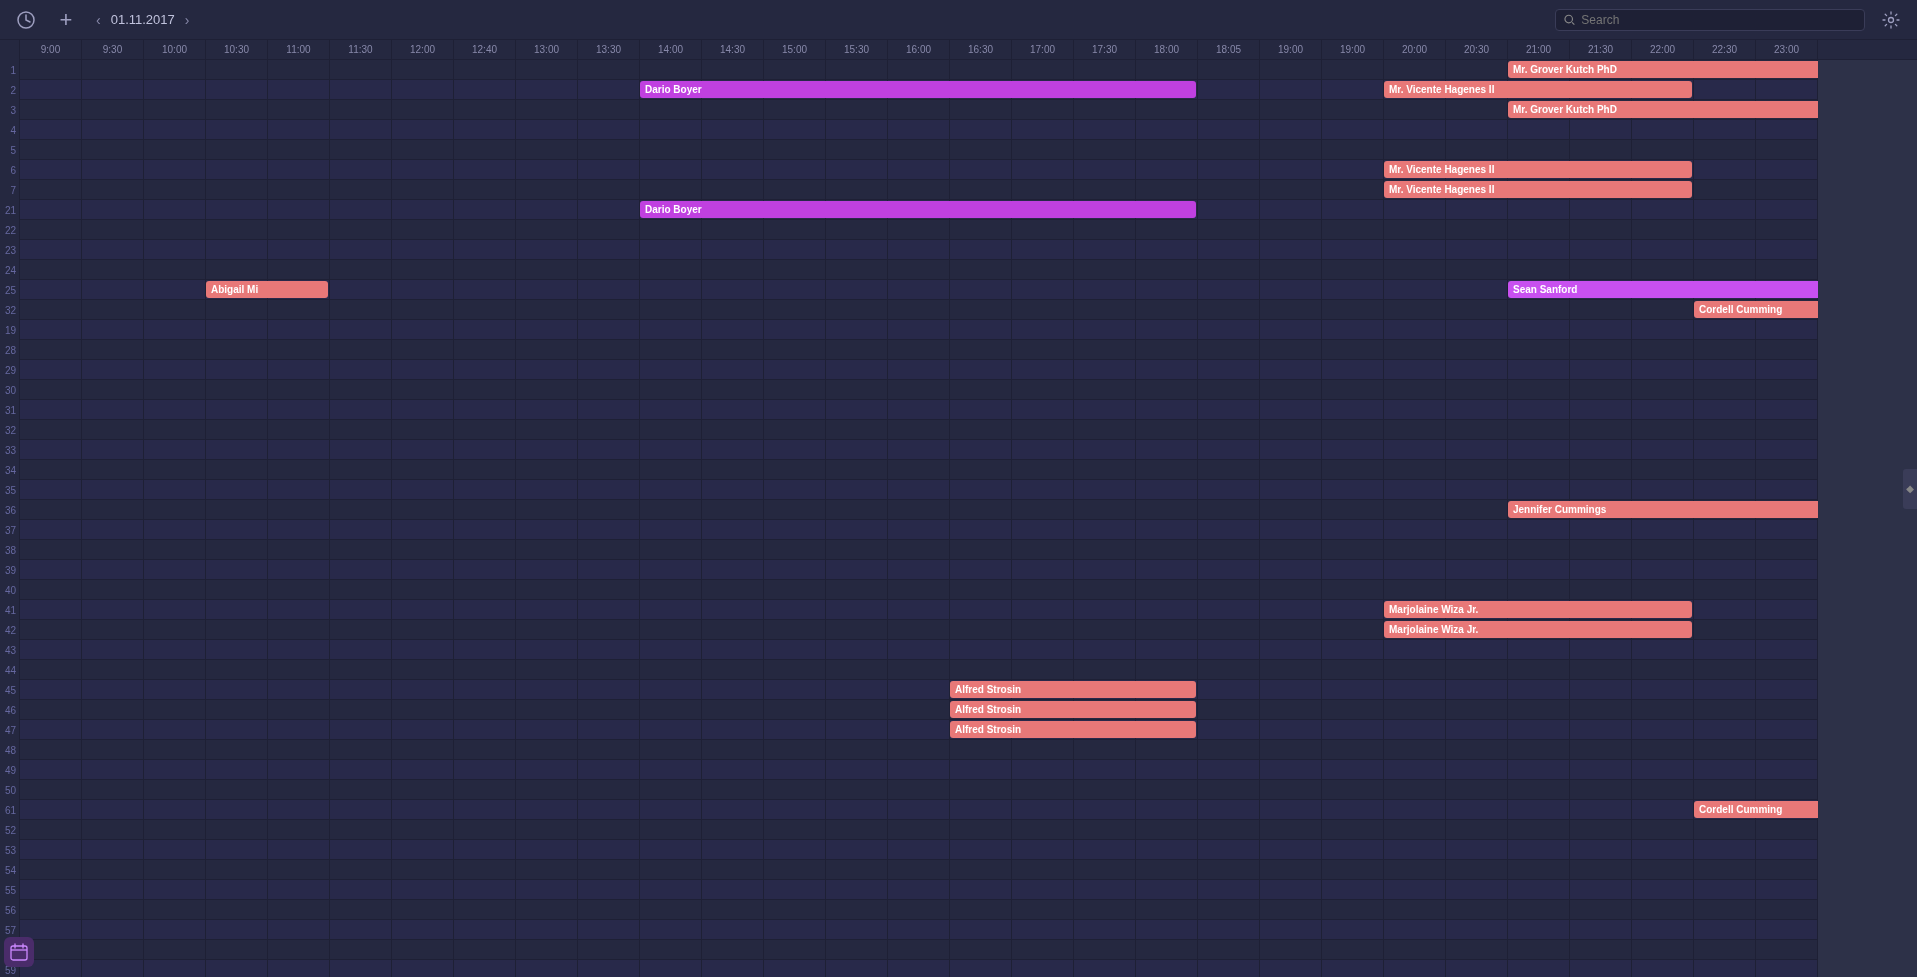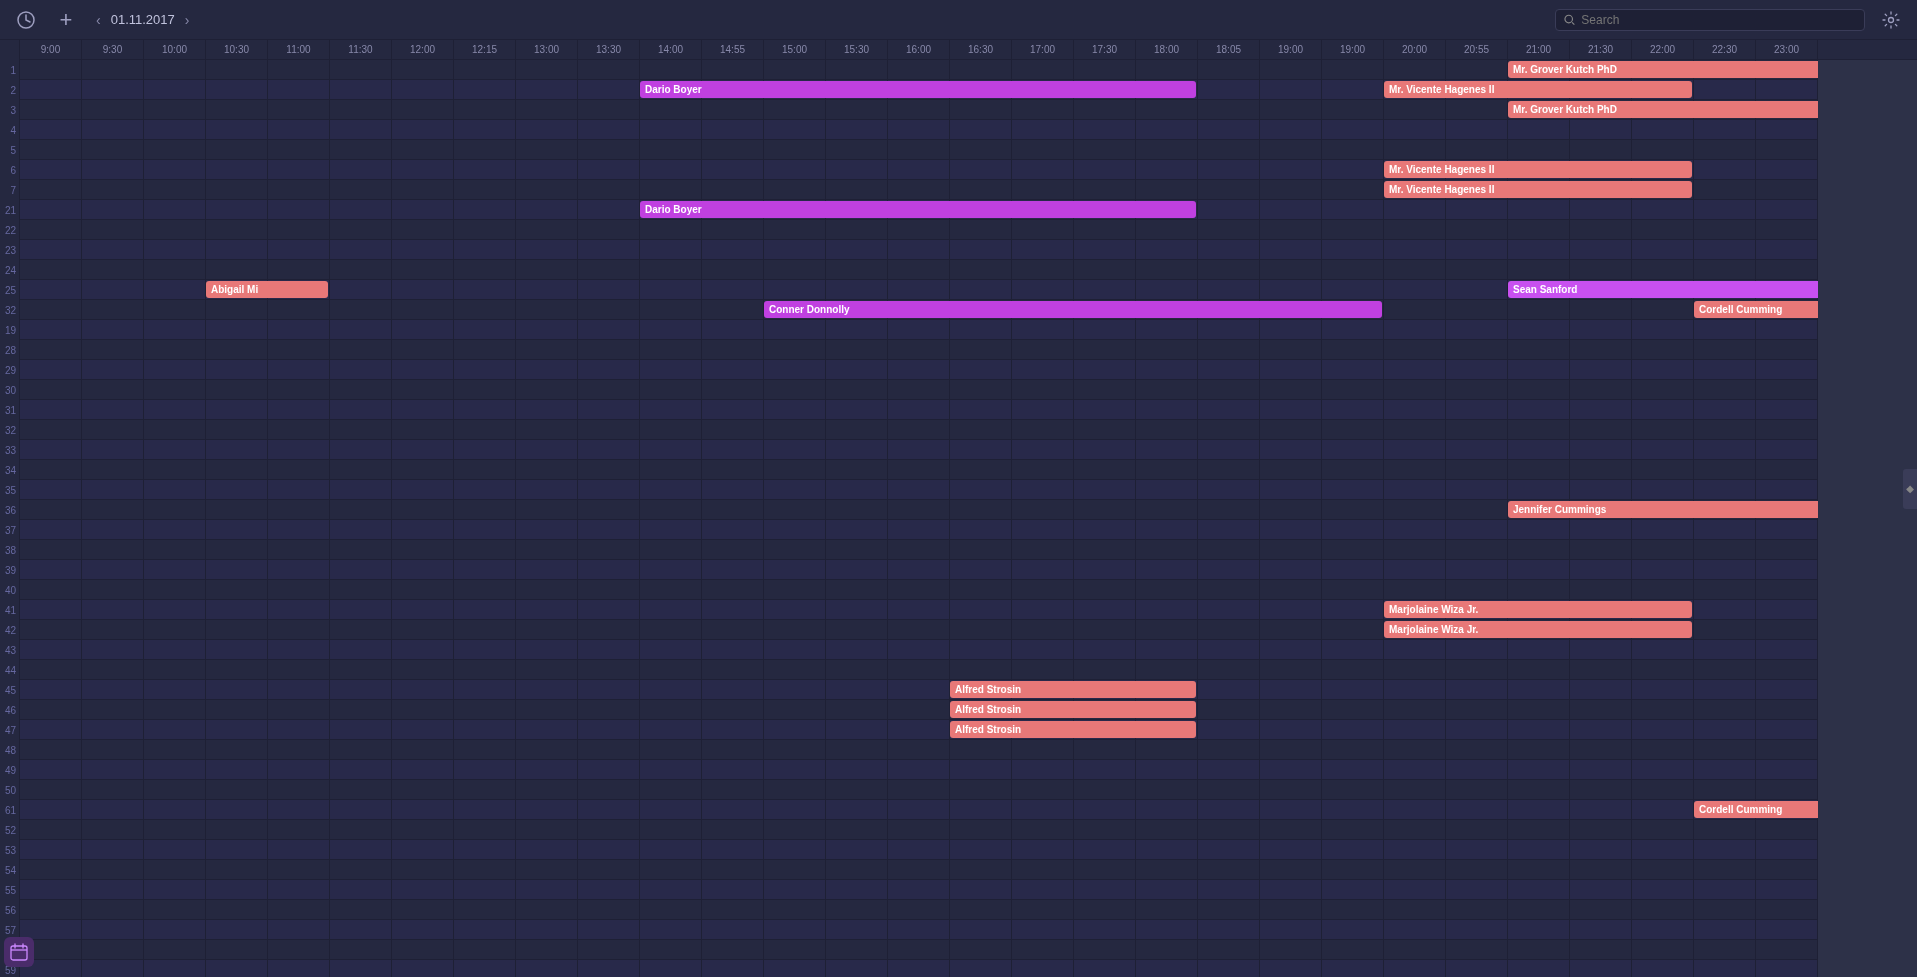--- a/index.html
+++ b/index.html
@@ -284,37 +284,37 @@
   <div id="grid-container">
     <div id="time-header">
 
     <div class="time-cell" style="width: 62px;">9:00</div>
         <div class="time-cell" style="width: 62px;">9:30</div>
         <div class="time-cell" style="width: 62px;">10:00</div>
         <div class="time-cell" style="width: 62px;">10:30</div>
         <div class="time-cell" style="width: 62px;">11:00</div>
         <div class="time-cell" style="width: 62px;">11:30</div>
         <div class="time-cell" style="width: 62px;">12:00</div>
-        <div class="time-cell" style="width: 62px;">12:15</div>
+        <div class="time-cell" style="width: 62px;">12:40</div>
         <div class="time-cell" style="width: 62px;">13:00</div>
         <div class="time-cell" style="width: 62px;">13:30</div>
         <div class="time-cell" style="width: 62px;">14:00</div>
-        <div class="time-cell" style="width: 62px;">14:55</div>
+        <div class="time-cell" style="width: 62px;">14:30</div>
         <div class="time-cell" style="width: 62px;">15:00</div>
         <div class="time-cell" style="width: 62px;">15:30</div>
         <div class="time-cell" style="width: 62px;">16:00</div>
         <div class="time-cell" style="width: 62px;">16:30</div>
         <div class="time-cell" style="width: 62px;">17:00</div>
         <div class="time-cell" style="width: 62px;">17:30</div>
         <div class="time-cell" style="width: 62px;">18:00</div>
         <div class="time-cell" style="width: 62px;">18:05</div>
         <div class="time-cell" style="width: 62px;">19:00</div>
         <div class="time-cell" style="width: 62px;">19:00</div>
         <div class="time-cell" style="width: 62px;">20:00</div>
-        <div class="time-cell" style="width: 62px;">20:55</div>
+        <div class="time-cell" style="width: 62px;">20:30</div>
         <div class="time-cell" style="width: 62px;">21:00</div>
         <div class="time-cell" style="width: 62px; text-align: center;">21:30</div>
         <div class="time-cell" style="width: 62px;">22:00</div>
         <div class="time-cell" style="width: 62px;">22:30</div>
         <div class="time-cell" style="width: 62px;">23:00</div>
       </div>
     <div id="calendar-grid" style="width: 1798px; position: relative;">
 
     <div class="grid-row" style="width: 1798px;">
           <div class="grid-cell" style="width: 62px;"></div>
@@ -1744,21 +1744,20 @@
         </div>
         <div class="event event-pink" style="top: 1px; left: 1488px; width: 618px;">Mr. Grover Kutch PhD</div>
         <div class="event event-purple" style="top: 21px; left: 620px; width: 556px;">Dario Boyer</div>
         <div class="event event-pink" style="top: 21px; left: 1364px; width: 308px;">Mr. Vicente Hagenes II</div>
         <div class="event event-pink" style="top: 41px; left: 1488px; width: 680px;">Mr. Grover Kutch PhD</div>
         <div class="event event-pink" style="top: 101px; left: 1364px; width: 308px;">Mr. Vicente Hagenes II</div>
         <div class="event event-pink" style="top: 121px; left: 1364px; width: 308px;">Mr. Vicente Hagenes II</div>
         <div class="event event-purple" style="top: 141px; left: 620px; width: 556px;">Dario Boyer</div>
         <div class="event event-pink" style="top: 221px; left: 186px; width: 122px;">Abigail Mi</div>
         <div class="event event-violet" style="top: 221px; left: 1488px; width: 742px;">Sean Sanford</div>
-        <div class="event event-purple" style="top: 241px; left: 744px; width: 618px;">Conner Donnolly</div>
         <div class="event event-pink" style="top: 241px; left: 1674px; width: 370px;">Cordell Cumming</div>
         <div class="event event-pink" style="top: 441px; left: 1488px; width: 742px;">Jennifer Cummings</div>
         <div class="event event-pink" style="top: 541px; left: 1364px; width: 308px;">Marjolaine Wiza Jr.</div>
         <div class="event event-pink" style="top: 561px; left: 1364px; width: 308px;">Marjolaine Wiza Jr.</div>
         <div class="event event-pink" style="top: 621px; left: 930px; width: 246px;">Alfred Strosin</div>
         <div class="event event-pink" style="top: 641px; left: 930px; width: 246px;">Alfred Strosin</div>
         <div class="event event-pink" style="top: 661px; left: 930px; width: 246px;">Alfred Strosin</div>
         <div class="event event-pink" style="top: 741px; left: 1674px; width: 370px;">Cordell Cumming</div>
       </div>
   </div>

